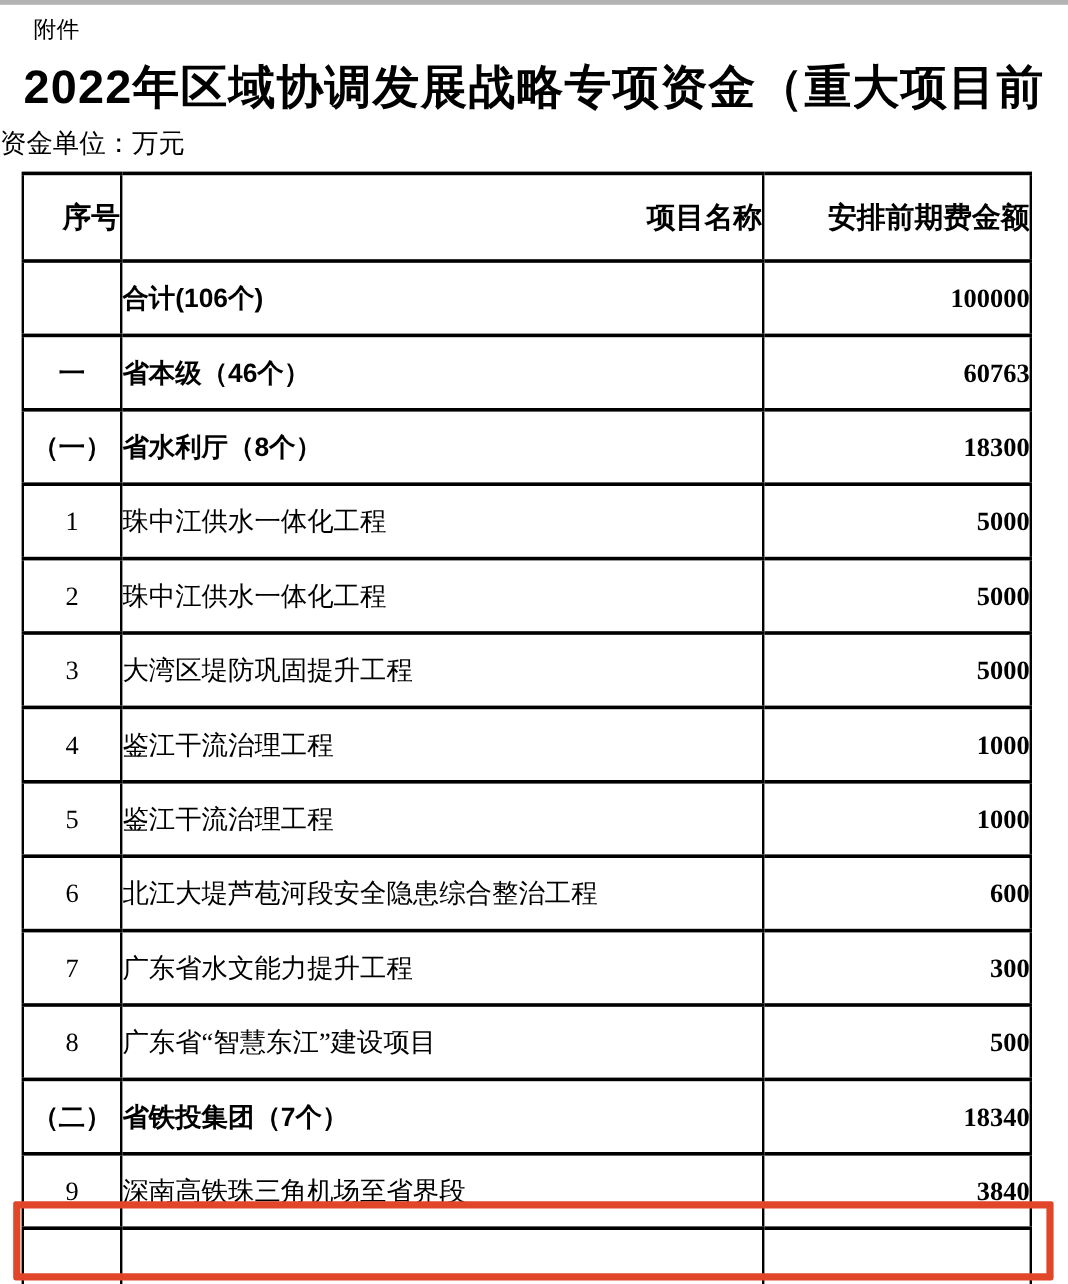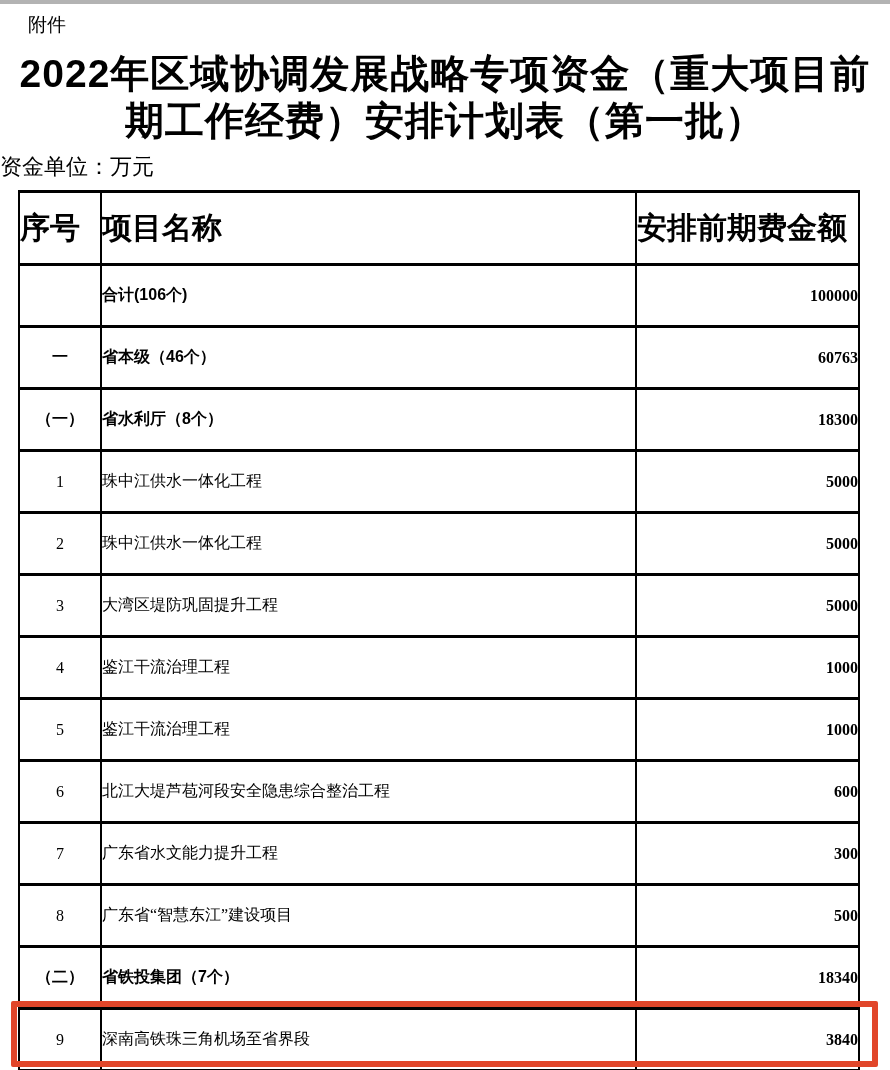--- a/index.html
+++ b/index.html
@@ -45,26 +45,26 @@
     border: 2px solid #000;
     border-top-width: 3px;
     border-bottom-width: 3px;
     padding: 0;
     vertical-align: middle;
     overflow: hidden;
     white-space: nowrap;
   }
   table.alloc th {
     height: 70px;
-    font-size: 30px;
-    font-weight: bold;
-    text-align: left;
-    font-family: "Liberation Sans", sans-serif;
-  }
-  table.alloc td { height: 59px; font-size: 16px; margin-top: 12px; }
+    font-size: 24px;
+    font-weight: bold;
+    text-align: right;
+    font-family: "Liberation Sans", sans-serif;
+  }
+  table.alloc td { height: 59px; font-size: 22px; margin-top: 12px; }
   .col-no {
     text-align: center;
     font-family: "Liberation Serif", serif;
   }
   .col-name {
     text-align: left;
     padding-left: 9px;
     font-family: "Liberation Serif", serif;
   }
   .col-amount {
@@ -88,21 +88,20 @@
 </style>
 </head>
 <body>
 
 <div class="top-strip"></div>
 
 <div class="attachment">附件</div>
 
 <h1 class="doc-title" style="margin-bottom:0;">
   <div>2022年区域协调发展战略专项资金（重大项目前</div>
-  <div>期工作经费）安排计划表（第一批）</div>
 </h1>
 
 <div class="unit-line">资金单位：万元</div>
 
 <table class="alloc">
   <colgroup>
     <col style="width:82px">
     <col style="width:535px">
     <col style="width:223px">
   </colgroup>

